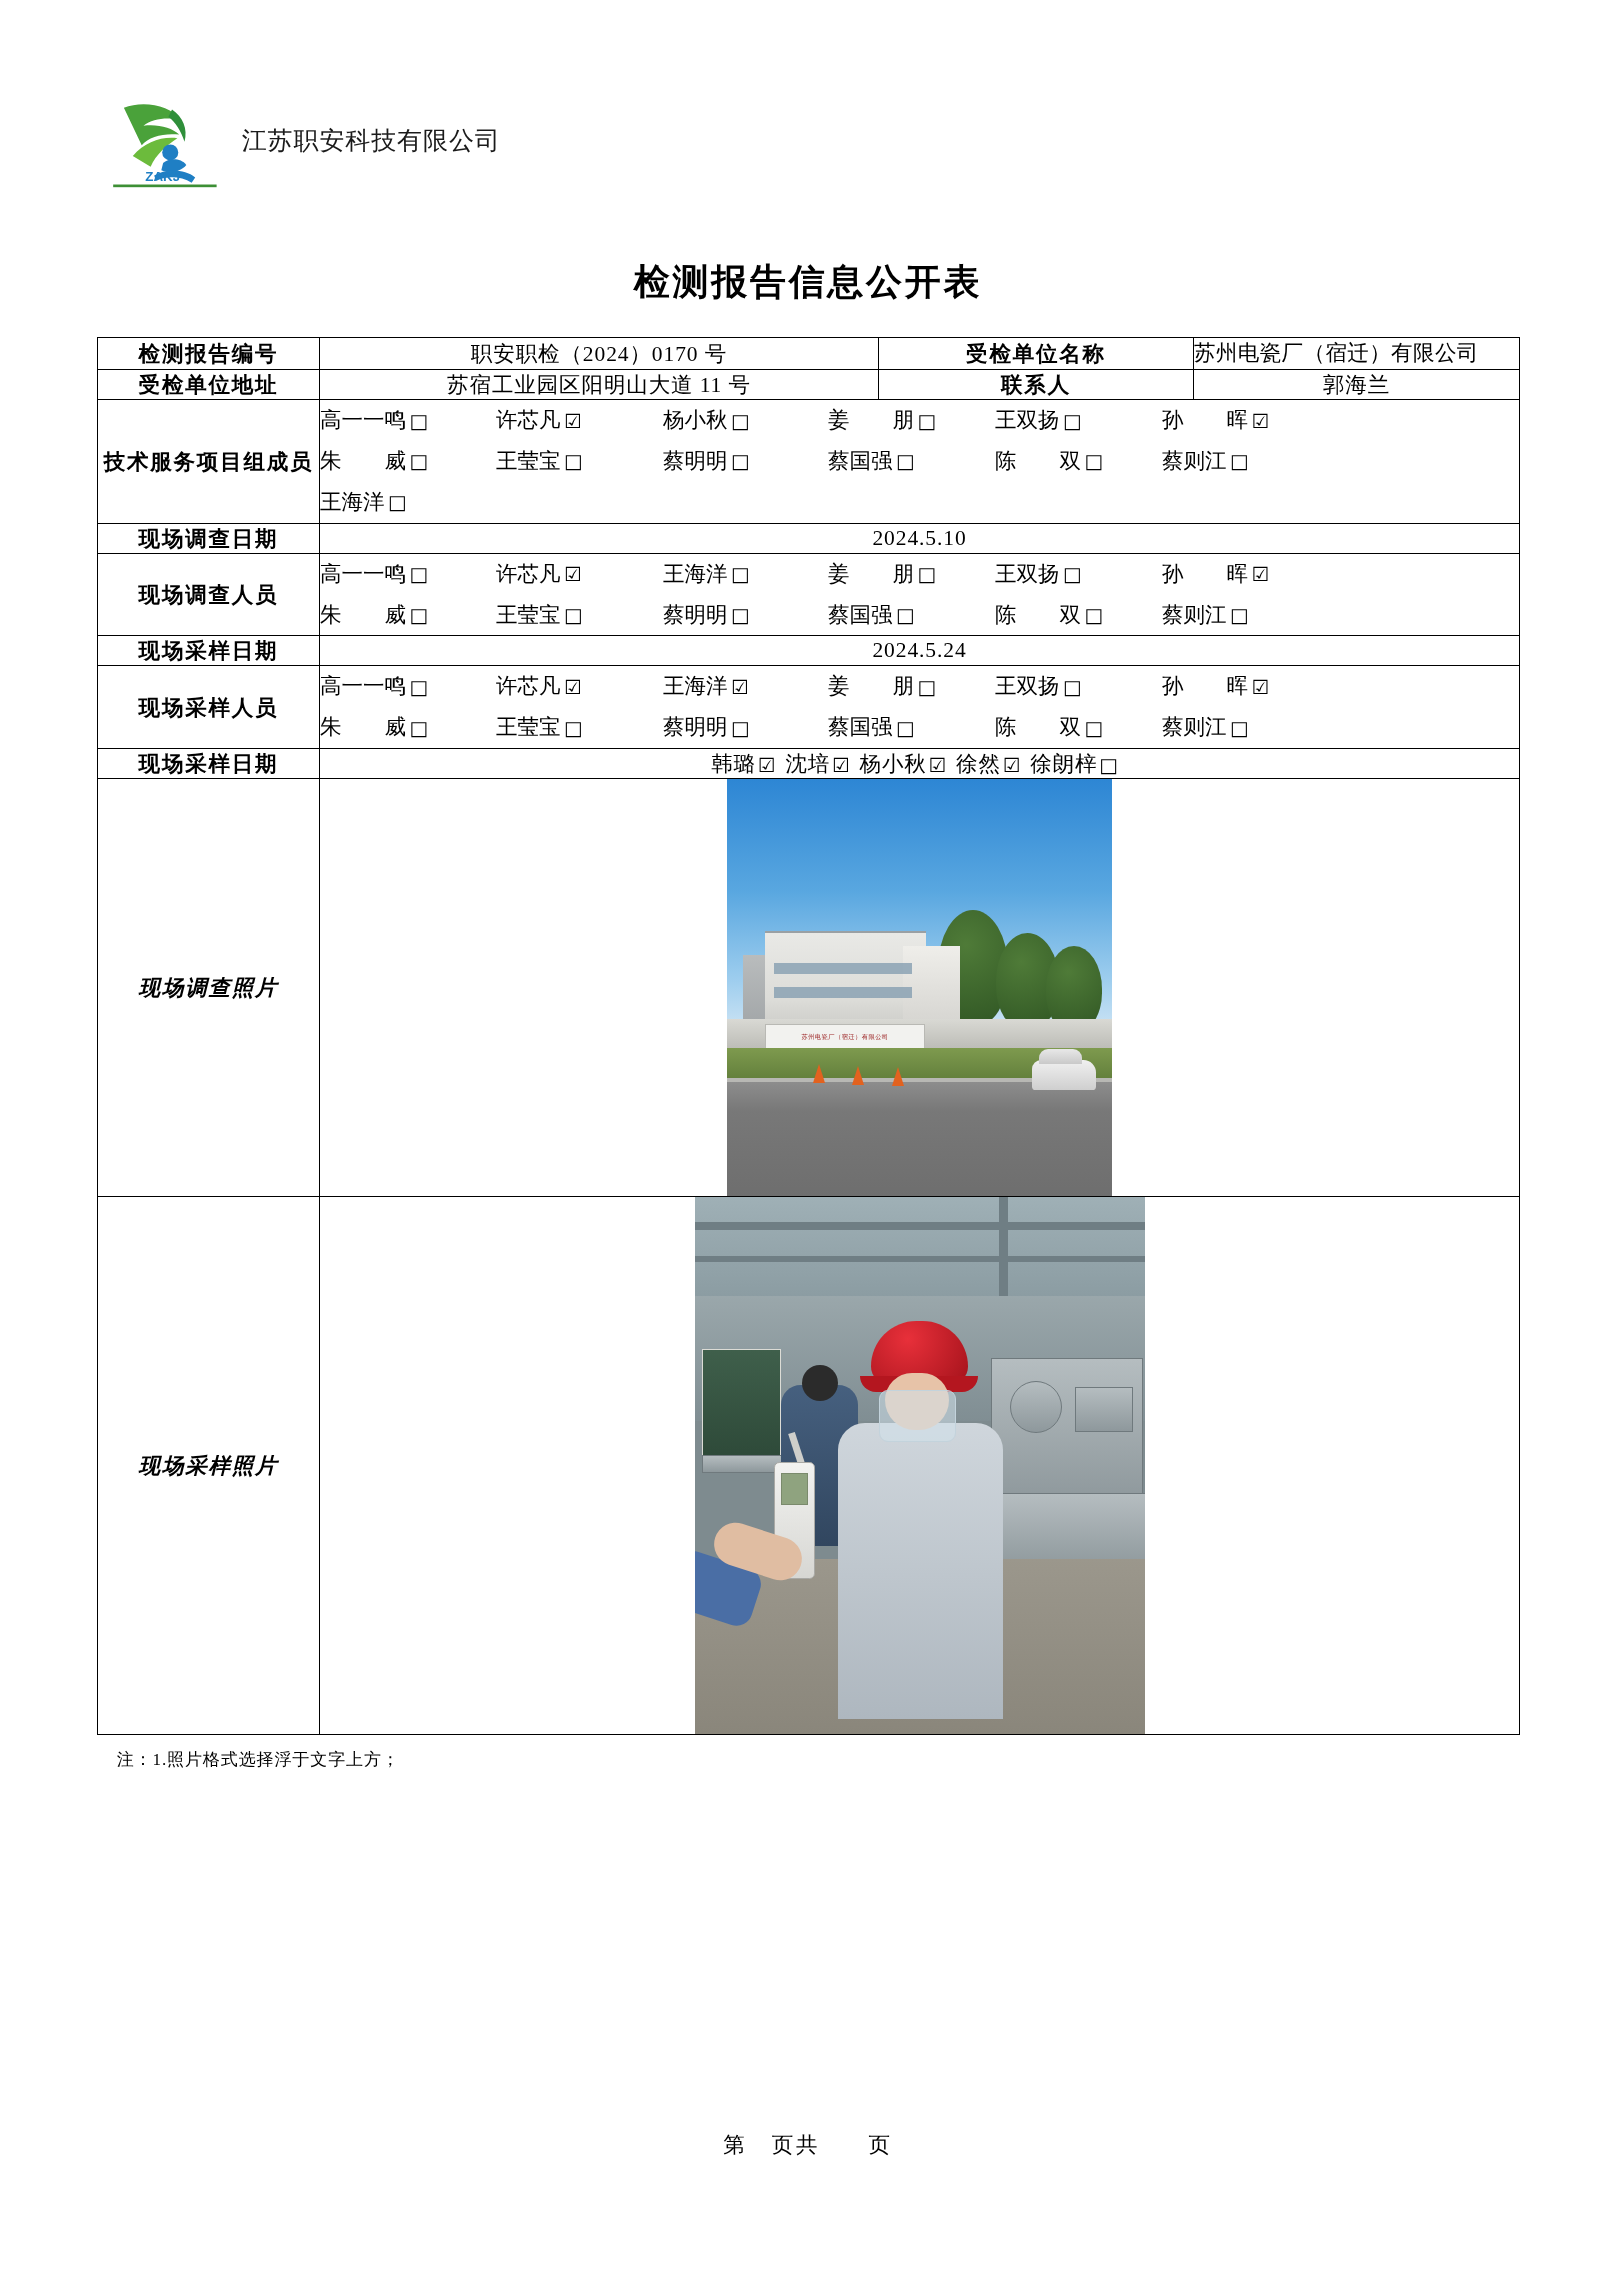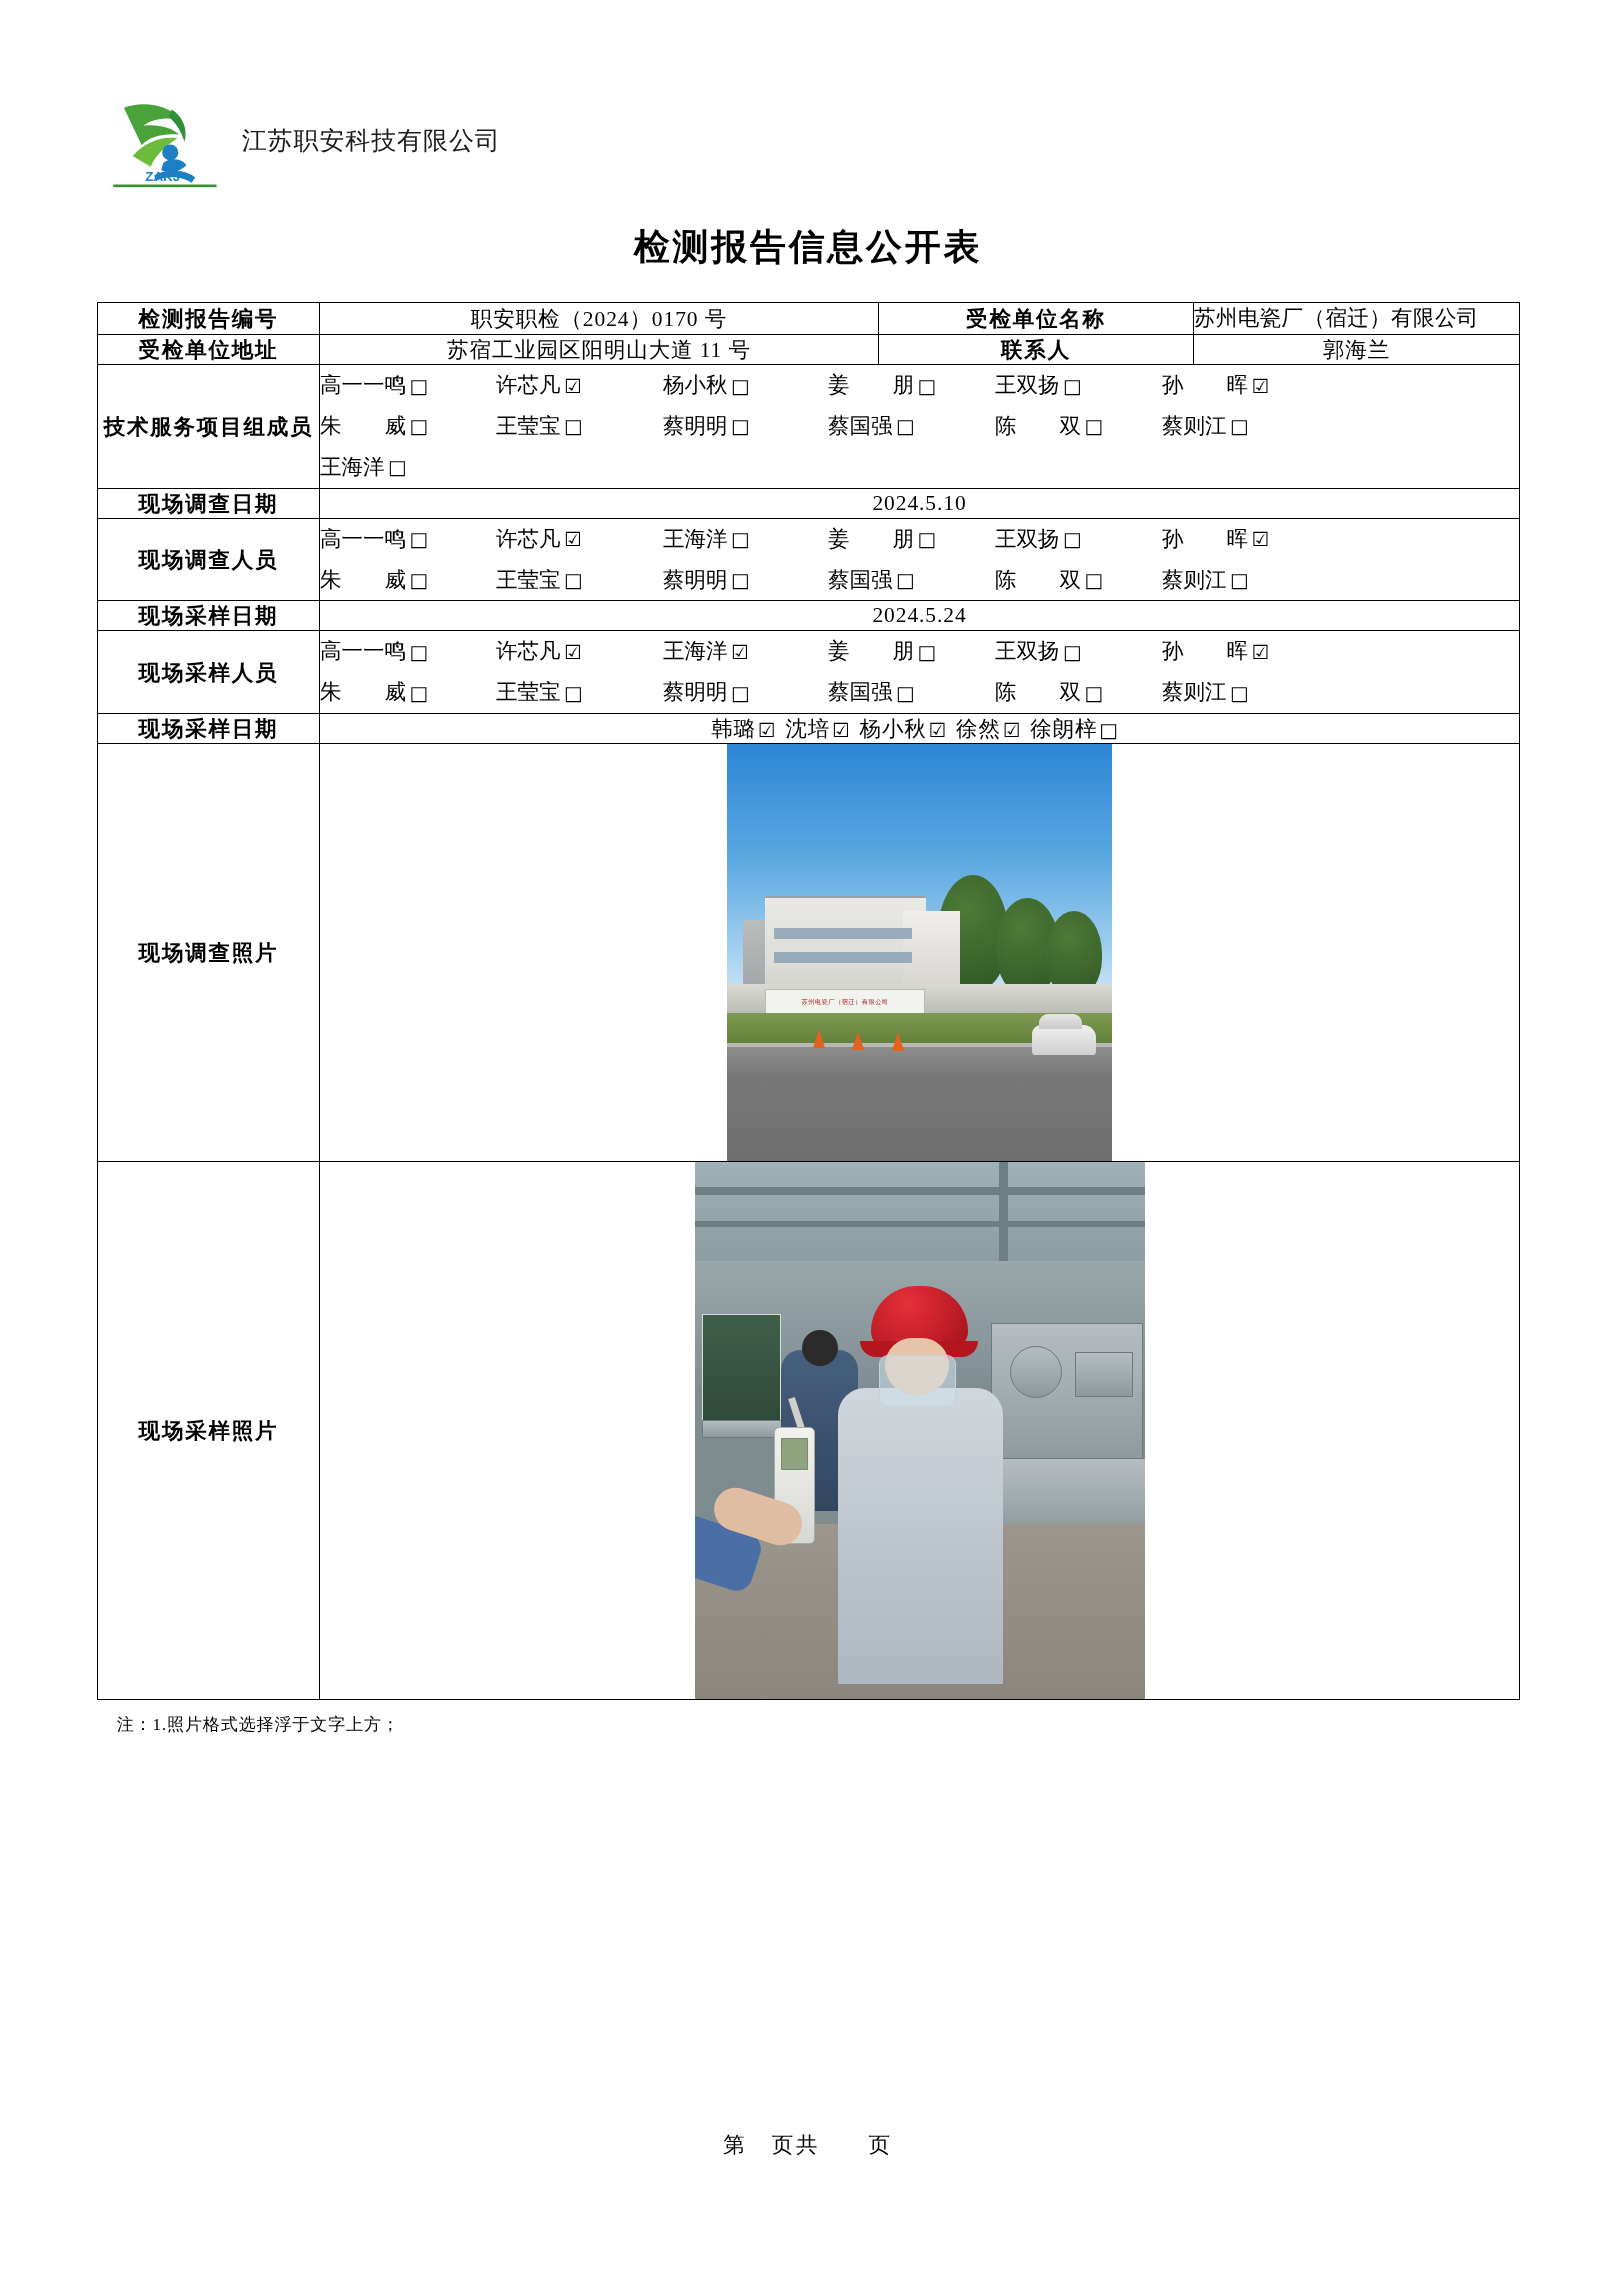--- a/index.html
+++ b/index.html
@@ -57,21 +57,21 @@
     padding-top: 3.6px;
   }
   .header-right div { white-space: nowrap; }
 
   
   .doc-title {
     text-align: center;
     font-size: 36px;
     font-weight: bold;
     letter-spacing: 2.7px;
-    margin-top: 17px;
+    margin-top: 52px;
     margin-bottom: 30px;
     font-family: "Liberation Serif", serif;
   }
 
   
   table.main {
     border-collapse: collapse;
     width: 1422px;
     table-layout: fixed;
     font-size: 20.6px;
@@ -142,20 +142,21 @@
   
   .photo-cell {
     text-align: center;
     padding: 12.5px 0;
   }
   .photo-label {
     text-align: center;
     font-weight: bold;
     font-size: 21.5px;
     letter-spacing: 1.8px;
+    font-style: italic;
   }
 
   
   .photo1 {
     width: 385px;
     height: 417px;
     margin: 0 auto;
     position: relative;
     overflow: hidden;
     background: linear-gradient(to bottom, #3c8fd6 0%, #68b2e4 38%, #a9d3ef 52%, #cfe4f3 58%, #cfe4f3 100%);

